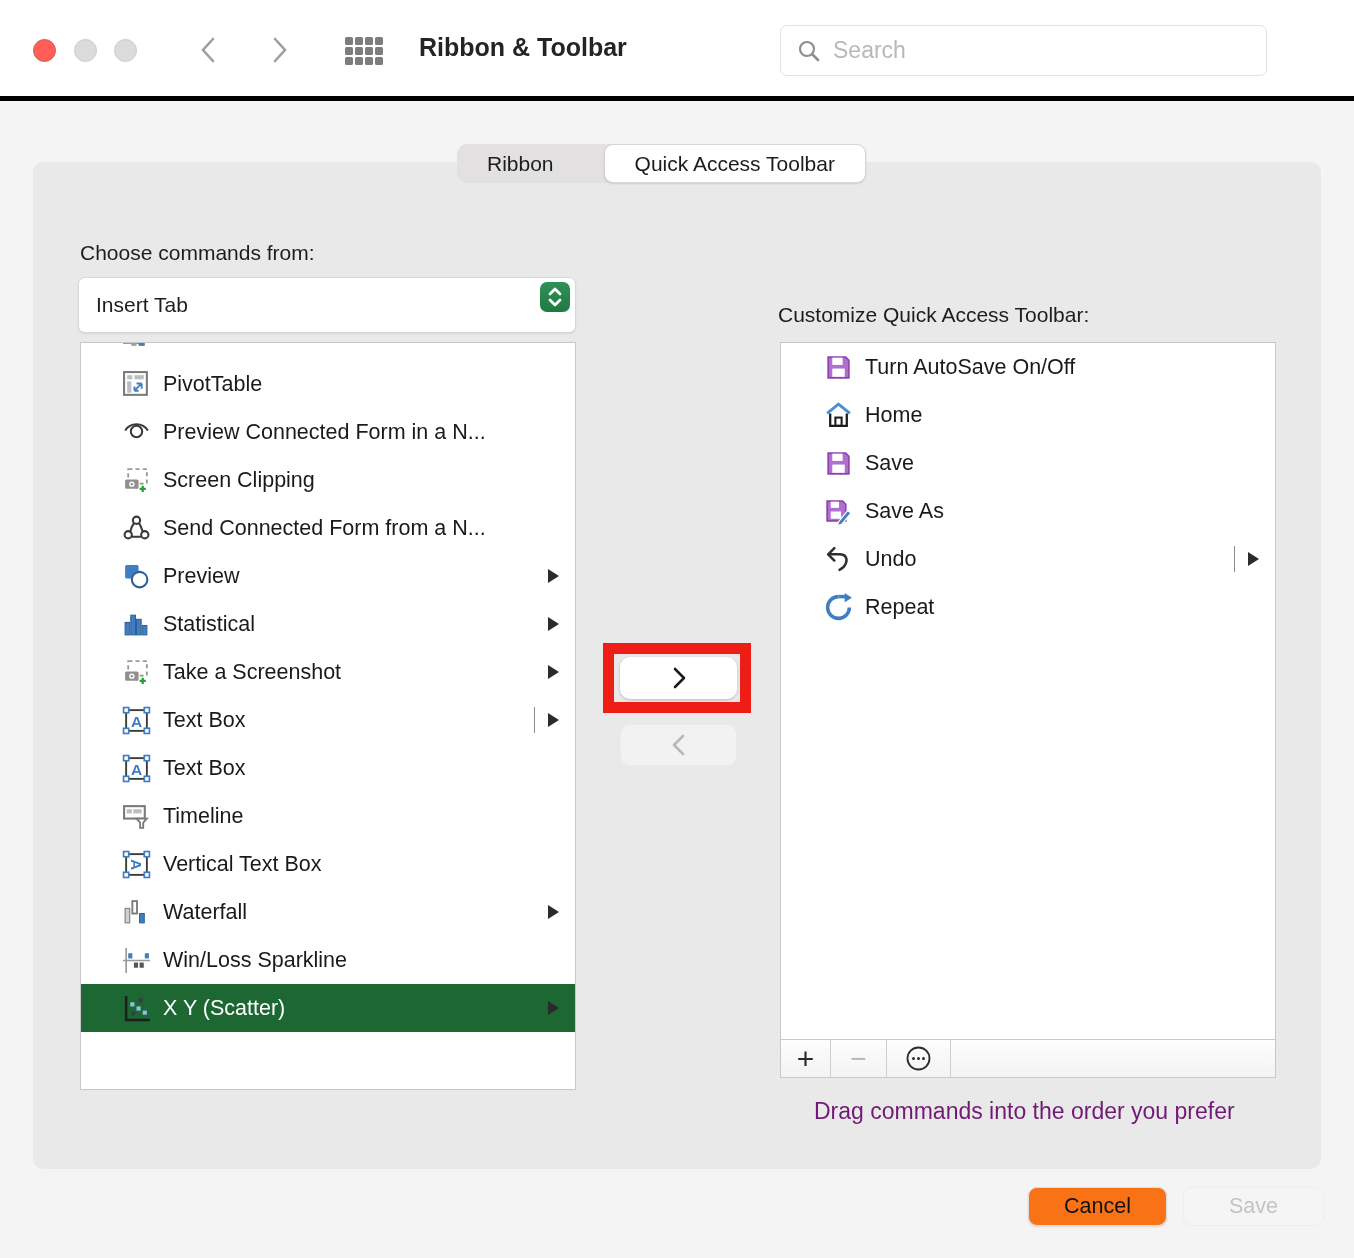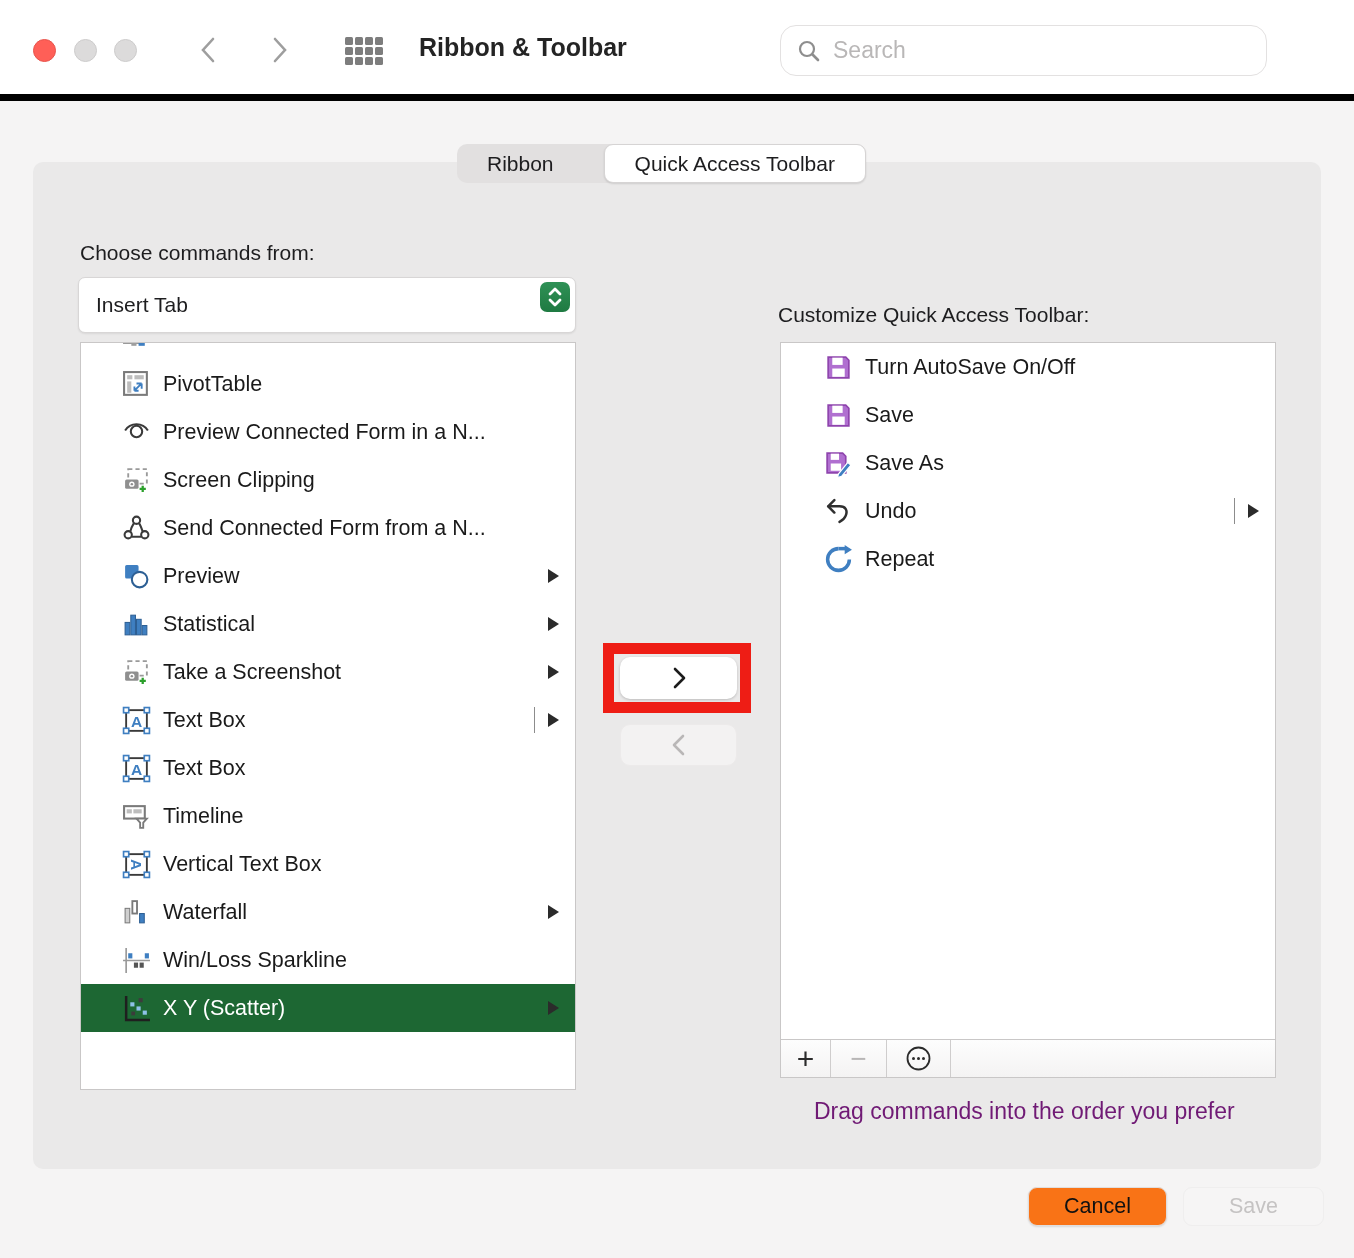--- a/index.html
+++ b/index.html
@@ -7,36 +7,36 @@
   body {
     font-family:"Liberation Sans", sans-serif;
     background:#f5f4f4;
     position:relative;
     overflow:hidden;
     color:#1d1d1f;
   }
   
   .titlebar {
     position:absolute; left:0; top:0; width:1354px; height:101px;
-    background:#ffffff; border-bottom:7px solid #000000;
+    background:#ffffff; border-bottom:5px solid #000000;
   }
   .traffic { position:absolute; top:39px; width:23px; height:23px; border-radius:50%; }
   .t-red   { left:33px;  background:#ff5f57; border:1px solid #e8544c; }
   .t-g1    { left:74px;  background:#dcdbdb; border:1px solid #cdcccc; }
   .t-g2    { left:114px; background:#dcdbdb; border:1px solid #cdcccc; }
   .navchev { position:absolute; top:33px; width:26px; height:34px; }
   .nav-back { left:196px; } .nav-fwd { left:266px; }
   .grid-icon { position:absolute; left:344px; top:32px; width:40px; height:37px;
     display:grid; grid-template-columns:repeat(4,8px); grid-template-rows:repeat(3,8px);
     gap:2px; align-content:center; justify-content:center; }
   .grid-icon span { background:#7d7d7d; border-radius:1.5px; }
   .win-title { position:absolute; left:419px; top:33px; font-size:25px; font-weight:bold; color:#242424; }
   .searchbox {
     position:absolute; left:780px; top:25px; width:487px; height:51px;
-    background:#ffffff; border:1px solid #e3e1e1; border-radius:16px;
+    background:#ffffff; border:1px solid #e3e1e1; border-radius:7px;
     display:flex; align-items:center; padding-left:16px; gap:12px;
   }
   .searchbox .ph { color:#b9b7b7; font-size:23px; }
   
   .panel {
     position:absolute; left:33px; top:162px; width:1288px; height:1007px;
     background:#eae9e9; border-radius:10px;
   }
   
   .segctl {
@@ -373,20 +373,30 @@
 <div class="listbox list-right" id="list-right">
     <div class="row">
       <span class="icn">
         <svg width="29" height="29" viewBox="0 0 28 28">
           <path d="M4 4 h17 l3 3 v17 h-20 z" fill="#b06fd0" stroke="#8e44ad" stroke-width="1.6"></path>
           <rect x="8" y="4.5" width="10" height="7" fill="#ffffff"></rect>
           <rect x="8" y="15" width="12" height="8" fill="#ffffff"></rect>
         </svg>
       </span>
       <span>Turn AutoSave On/Off</span>
+    </div>
+    <div class="row">
+      <span class="icn">
+        <svg width="29" height="29" viewBox="0 0 28 28">
+          <path d="M3 12 L14 3 L25 12" fill="none" stroke="#4a90d9" stroke-width="2.8" stroke-linejoin="round"></path>
+          <path d="M6 12 V24 H22 V12" fill="none" stroke="#1c1c1c" stroke-width="2.2"></path>
+          <rect x="11" y="16" width="6" height="8" fill="none" stroke="#1c1c1c" stroke-width="2"></rect>
+        </svg>
+      </span>
+      <span>Home</span>
     </div>
     <div class="row">
       <span class="icn">
         <svg width="29" height="29" viewBox="0 0 28 28">
           <path d="M4 4 h17 l3 3 v17 h-20 z" fill="#b06fd0" stroke="#8e44ad" stroke-width="1.6"></path>
           <rect x="8" y="4.5" width="10" height="7" fill="#ffffff"></rect>
           <rect x="8" y="15" width="12" height="8" fill="#ffffff"></rect>
         </svg>
       </span>
       <span>Save</span>

